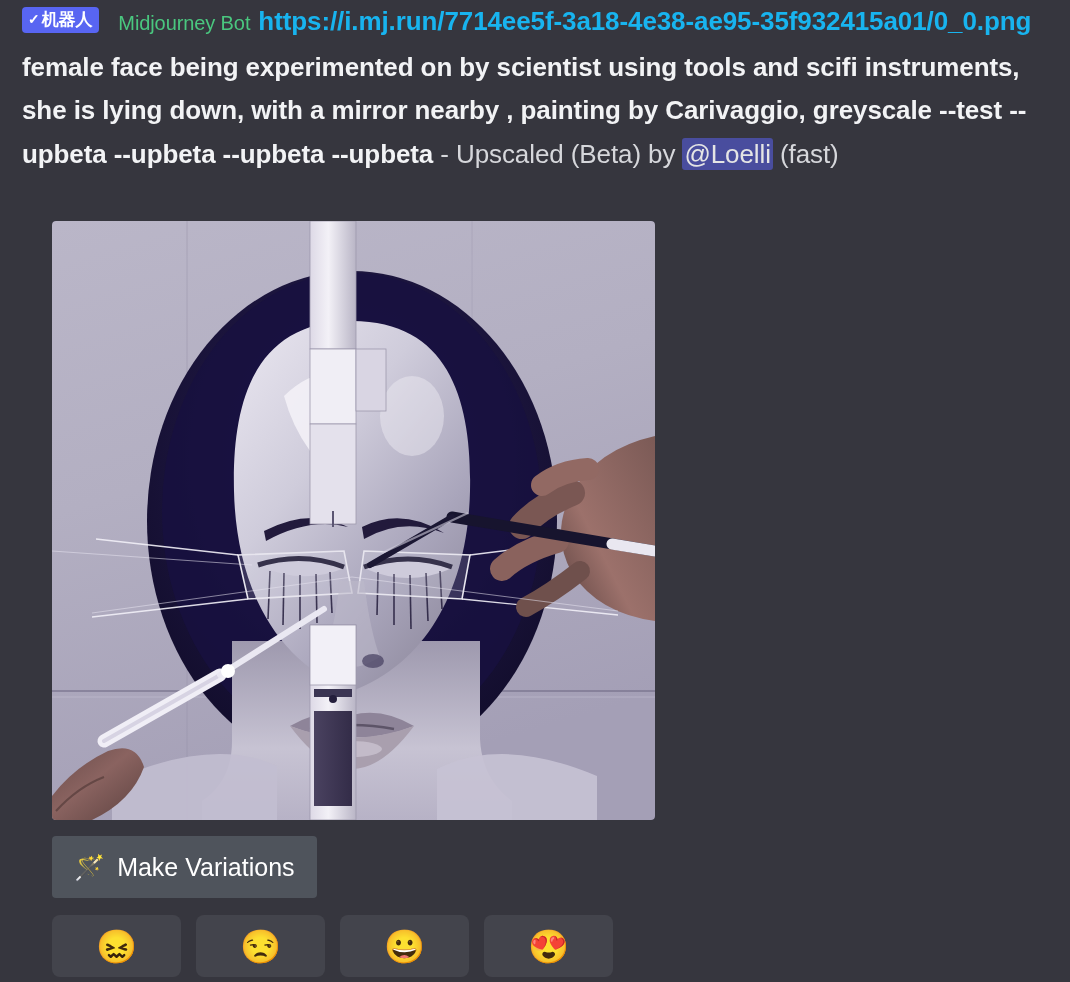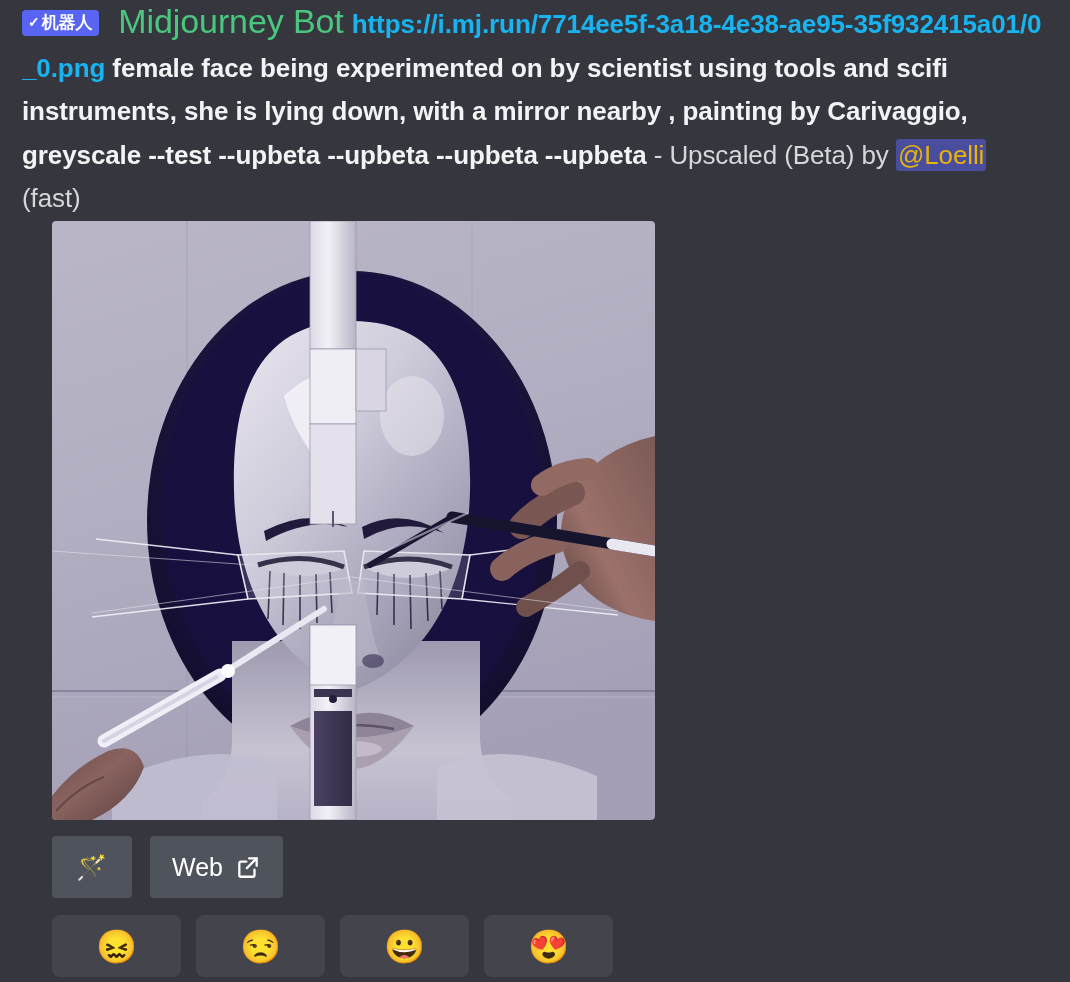--- a/index.html
+++ b/index.html
@@ -52,42 +52,42 @@
   }
   .bot-badge .chk {
     font-size: 14px;
     margin-right: 2px;
     vertical-align: 1px;
   }
 
   .author {
     color: #4ac77f;
     font-weight: 400;
-    font-size: 34px;
+    font-size: 20px;
     margin-right: 8px;
   }
 
   .link {
     color: #18b4ef;
     font-weight: bold;
     word-break: break-all;
   }
 
   .prompt {
     color: #f2f3f5;
     font-weight: bold;
   }
 
   .tail {
     color: #d6d7db;
     font-weight: 400;
   }
 
   .mention {
-    color: #eab308;
+    color: #e5e5e5;
     background: #494d9e;
     border-radius: 3px;
     padding: 1px 2px;
     font-weight: 400;
   }
 
   
   .attachment {
     position: absolute;
     left: 52px;
@@ -330,32 +330,23 @@
         <path d="M570 796 l4 6 M578 794 l3 6 M586 795 l3 6"></path>
       </g>
 
       <g transform="translate(0,-10)"></g>
     </svg>
   </div>
 
   <div class="action-row">
     <button class="btn">
       <span class="btn-emoji">🪄</span>
+      <span class="btn-label">Make Variations</span>
     </button>
 
-    <button class="btn">
-      <span class="btn-label">Web</span>
-      <span class="ext-icon">
-        <svg viewBox="0 0 24 24" fill="none" stroke="#ffffff" stroke-width="2.1" stroke-linecap="round" stroke-linejoin="round" width="26" height="26">
-          <path d="M13 4 H20 V11"></path>
-          <path d="M20 4 L11 13"></path>
-          <path d="M18 14.5 V19.5 A1.5 1.5 0 0 1 16.5 21 H5.5 A1.5 1.5 0 0 1 4 19.5 V8.5 A1.5 1.5 0 0 1 5.5 7 H10.5"></path>
-        </svg>
-      </span>
-    </button>
   </div>
 
   <div class="reaction-row">
     <div class="reaction">
       <span class="emo">😖</span>
     </div>
     <div class="reaction">
       <span class="emo">😒</span>
     </div>
     <div class="reaction">

